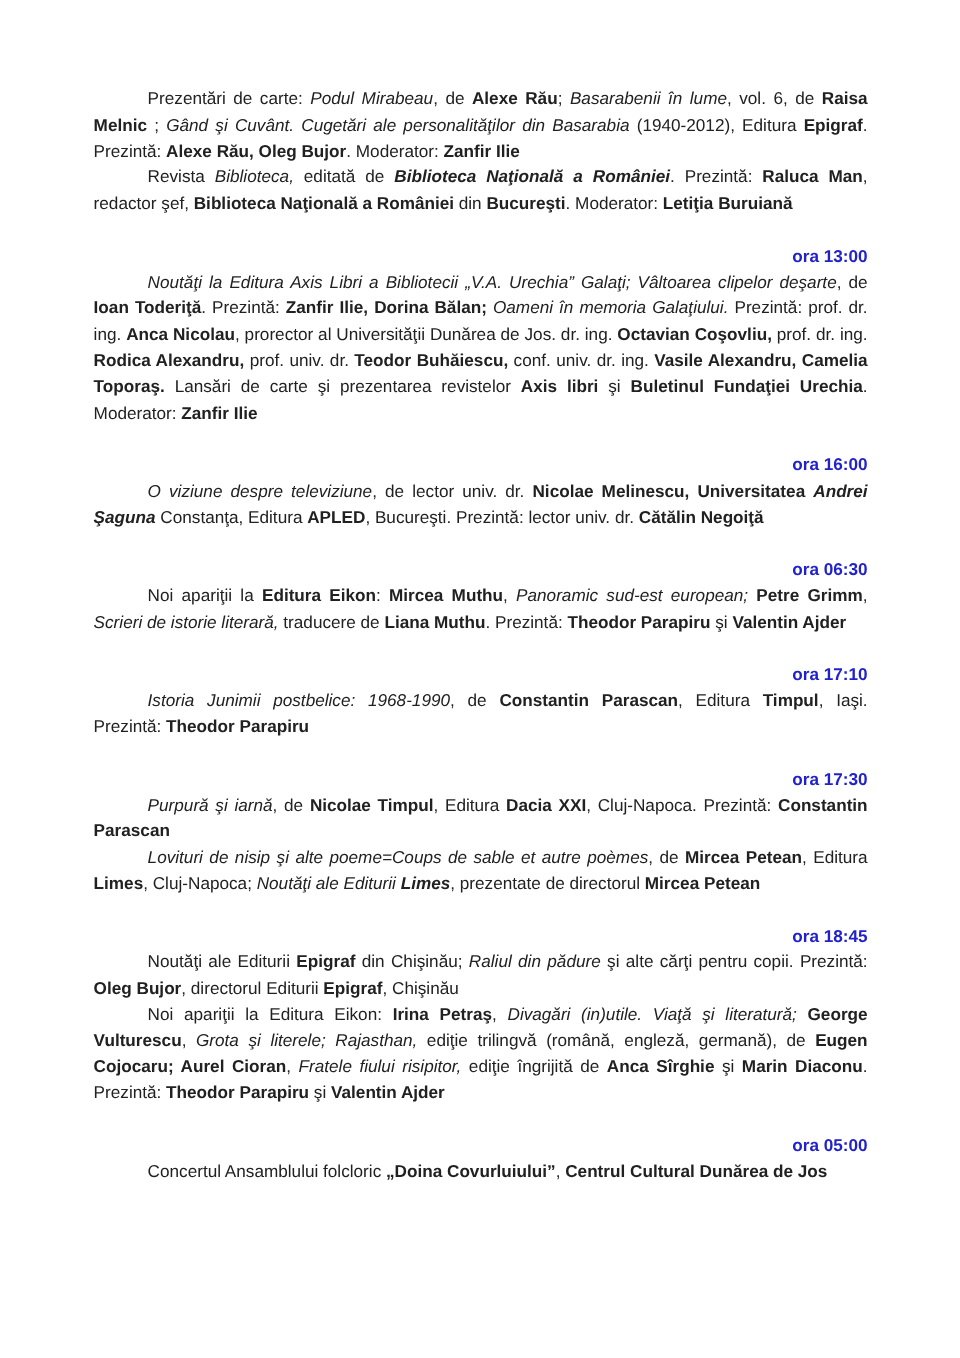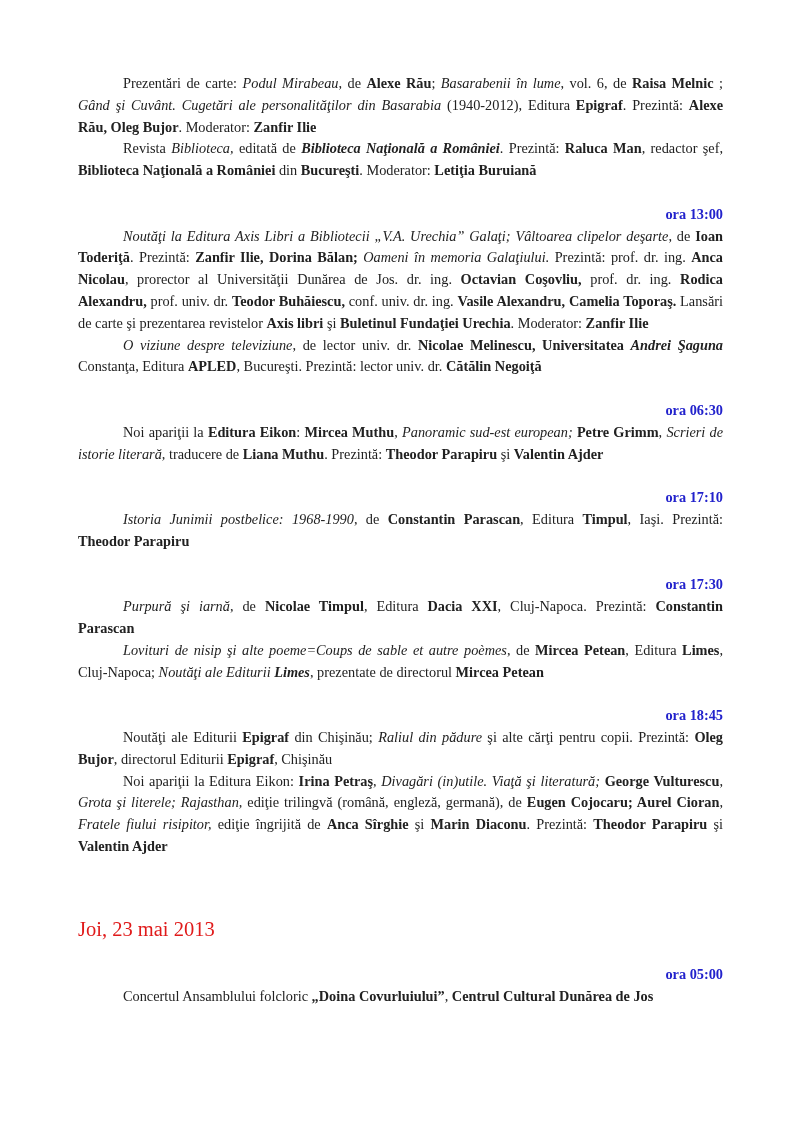--- a/index.html
+++ b/index.html
@@ -10,21 +10,21 @@
   body {
     width: 800px;
     height: 1132px;
     overflow: hidden;
   }
   .doc {
     box-sizing: border-box;
     width: 800px;
     height: 804px;
     padding: 73px 77px 20px 78px;
-    font-family: Liberation Serif, serif;
+    font-family: Liberation Sans, sans-serif;
     font-size: 14.3px;
     line-height: 21.8px;
     color: var(--text-color, #212121);
     background: var(--page-bg, #ffffff);
   }
   .para {
     margin: 0;
     text-align: justify;
     text-indent: 45px;
   }
@@ -48,28 +48,28 @@
 </style>
 </head>
 <body>
 
 <div class="doc">
   <div>
       <p class="para"><span class="run-n">Prezentări de carte: </span><span class="run-i">Podul Mirabeau</span><span class="run-n">, de </span><span class="run-b">Alexe Rău</span><span class="run-n">; </span><span class="run-i">Basarabenii în lume</span><span class="run-n">, vol. 6, de </span><span class="run-b">Raisa Melnic</span><span class="run-n"> ; </span><span class="run-i">Gând şi Cuvânt. Cugetări ale personalităţilor din Basarabia</span><span class="run-n"> (1940-2012), Editura </span><span class="run-b">Epigraf</span><span class="run-n">. Prezintă: </span><span class="run-b">Alexe Rău, Oleg Bujor</span><span class="run-n">. Moderator: </span><span class="run-b">Zanfir Ilie</span></p>
       <p class="para"><span class="run-n">Revista </span><span class="run-i">Biblioteca,</span><span class="run-n"> editată de </span><span class="run-bi">Biblioteca Naţională a României</span><span class="run-n">. Prezintă: </span><span class="run-b">Raluca Man</span><span class="run-n">, redactor şef,  </span><span class="run-b">Biblioteca Naţională a României</span><span class="run-n"> din </span><span class="run-b">Bucureşti</span><span class="run-n">. Moderator: </span><span class="run-b">Letiţia Buruiană</span></p>
       <p class="time">ora 13:00</p>
       <p class="para"><span class="run-i">Noutăţi la Editura Axis Libri a Bibliotecii „V.A. Urechia” Galaţi; Vâltoarea clipelor deşarte</span><span class="run-n">, de </span><span class="run-b">Ioan Toderiţă</span><span class="run-n">. Prezintă: </span><span class="run-b">Zanfir Ilie, Dorina Bălan;</span><span class="run-n"> </span><span class="run-i">Oameni în memoria Galaţiului.</span><span class="run-n"> Prezintă: prof. dr. ing. </span><span class="run-b">Anca Nicolau</span><span class="run-n">, prorector al Universităţii Dunărea de Jos. dr. ing. </span><span class="run-b">Octavian Coşovliu,</span><span class="run-n"> prof. dr. ing. </span><span class="run-b">Rodica Alexandru,</span><span class="run-n"> prof. univ. dr. </span><span class="run-b">Teodor Buhăiescu,</span><span class="run-n"> conf. univ. dr. ing. </span><span class="run-b">Vasile Alexandru, Camelia Toporaş.</span><span class="run-n"> Lansări de carte şi prezentarea revistelor </span><span class="run-b">Axis libri</span><span class="run-n"> şi </span><span class="run-b">Buletinul Fundaţiei Urechia</span><span class="run-n">. Moderator: </span><span class="run-b">Zanfir Ilie</span></p>
+      <p class="time">ora 16:00</p>
       <p class="para"><span class="run-i">O viziune despre televiziune</span><span class="run-n">, de lector univ. dr. </span><span class="run-b">Nicolae Melinescu, Universitatea </span><span class="run-bi">Andrei Şaguna</span><span class="run-n"> Constanţa, Editura </span><span class="run-b">APLED</span><span class="run-n">, Bucureşti. Prezintă: lector univ. dr. </span><span class="run-b">Cătălin Negoiţă</span></p>
       <p class="time">ora 06:30</p>
       <p class="para"><span class="run-n">Noi apariţii la </span><span class="run-b">Editura Eikon</span><span class="run-n">: </span><span class="run-b">Mircea Muthu</span><span class="run-n">, </span><span class="run-i">Panoramic sud-est european;</span><span class="run-n"> </span><span class="run-b">Petre Grimm</span><span class="run-n">, </span><span class="run-i">Scrieri de istorie literară,</span><span class="run-n"> traducere de </span><span class="run-b">Liana Muthu</span><span class="run-n">. Prezintă: </span><span class="run-b">Theodor Parapiru</span><span class="run-n"> şi </span><span class="run-b">Valentin Ajder</span></p>
       <p class="time">ora 17:10</p>
       <p class="para"><span class="run-i">Istoria Junimii postbelice: 1968-1990</span><span class="run-n">, de </span><span class="run-b">Constantin Parascan</span><span class="run-n">, Editura </span><span class="run-b">Timpul</span><span class="run-n">, Iaşi. Prezintă: </span><span class="run-b">Theodor Parapiru</span></p>
       <p class="time">ora 17:30</p>
       <p class="para"><span class="run-i">Purpură şi iarnă</span><span class="run-n">, de </span><span class="run-b">Nicolae Timpul</span><span class="run-n">, Editura </span><span class="run-b">Dacia XXI</span><span class="run-n">, Cluj-Napoca. Prezintă: </span><span class="run-b">Constantin Parascan</span></p>
       <p class="para"><span class="run-i">Lovituri de nisip şi alte poeme=Coups de sable et autre poèmes</span><span class="run-n">, de </span><span class="run-b">Mircea Petean</span><span class="run-n">, Editura </span><span class="run-b">Limes</span><span class="run-n">, Cluj-Napoca; </span><span class="run-i">Noutăţi ale Editurii </span><span class="run-bi">Limes</span><span class="run-n">, prezentate de directorul </span><span class="run-b">Mircea Petean</span></p>
       <p class="time">ora 18:45</p>
       <p class="para"><span class="run-n">Noutăţi ale Editurii </span><span class="run-b">Epigraf</span><span class="run-n"> din Chişinău; </span><span class="run-i">Raliul din pădure</span><span class="run-n"> şi alte cărţi pentru copii. Prezintă: </span><span class="run-b">Oleg Bujor</span><span class="run-n">, directorul Editurii </span><span class="run-b">Epigraf</span><span class="run-n">, Chişinău</span></p>
       <p class="para"><span class="run-n">Noi apariţii la Editura Eikon: </span><span class="run-b">Irina Petraş</span><span class="run-n">, </span><span class="run-i">Divagări (in)utile. Viaţă şi literatură;</span><span class="run-n"> </span><span class="run-b">George Vulturescu</span><span class="run-n">, </span><span class="run-i">Grota şi literele; Rajasthan,</span><span class="run-n"> ediţie trilingvă (română, engleză, germană), de </span><span class="run-b">Eugen Cojocaru; Aurel Cioran</span><span class="run-n">, </span><span class="run-i">Fratele fiului risipitor,</span><span class="run-n"> ediţie îngrijită de </span><span class="run-b">Anca Sîrghie</span><span class="run-n"> şi </span><span class="run-b">Marin Diaconu</span><span class="run-n">. Prezintă: </span><span class="run-b">Theodor Parapiru</span><span class="run-n"> şi </span><span class="run-b">Valentin Ajder</span></p>
-      <h2 class="heading">Joi, 23 mai 2013</h2>
       <p class="time">ora 05:00</p>
       <p class="para"><span class="run-n">Concertul Ansamblului folcloric </span><span class="run-b">„Doina Covurluiului”</span><span class="run-n">, </span><span class="run-b">Centrul Cultural Dunărea de Jos</span></p>
     </div>
 </div>
 
 </body></html>

